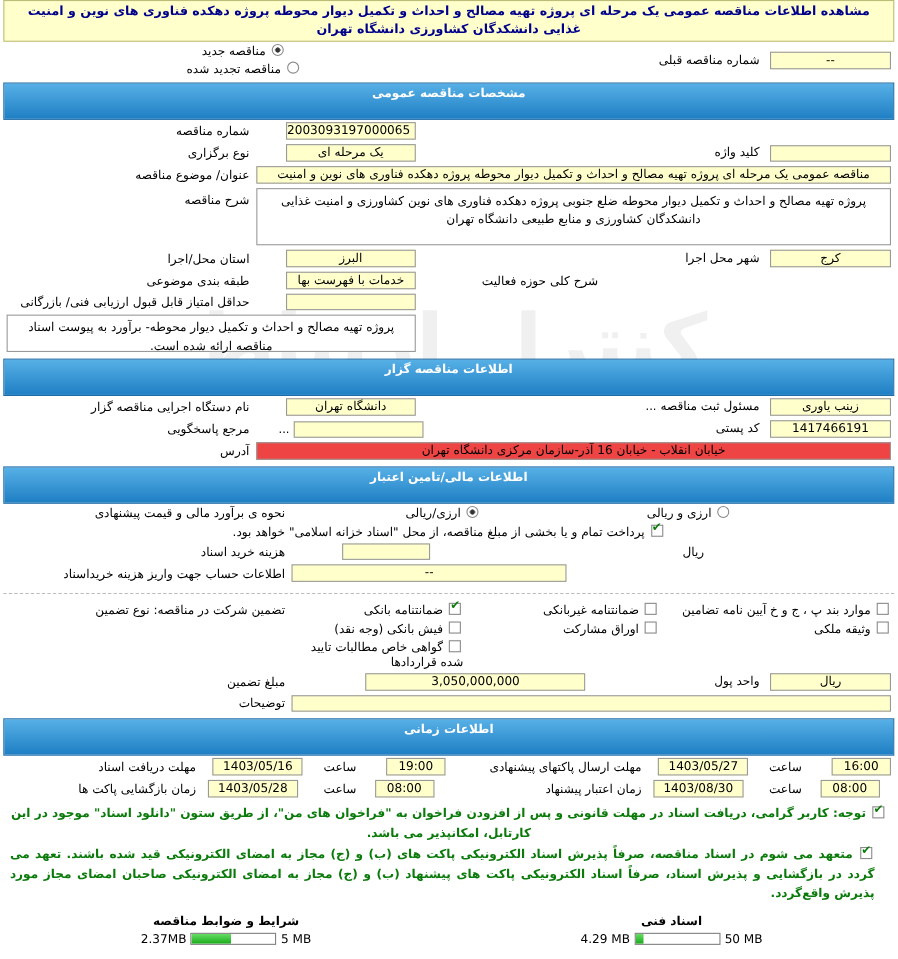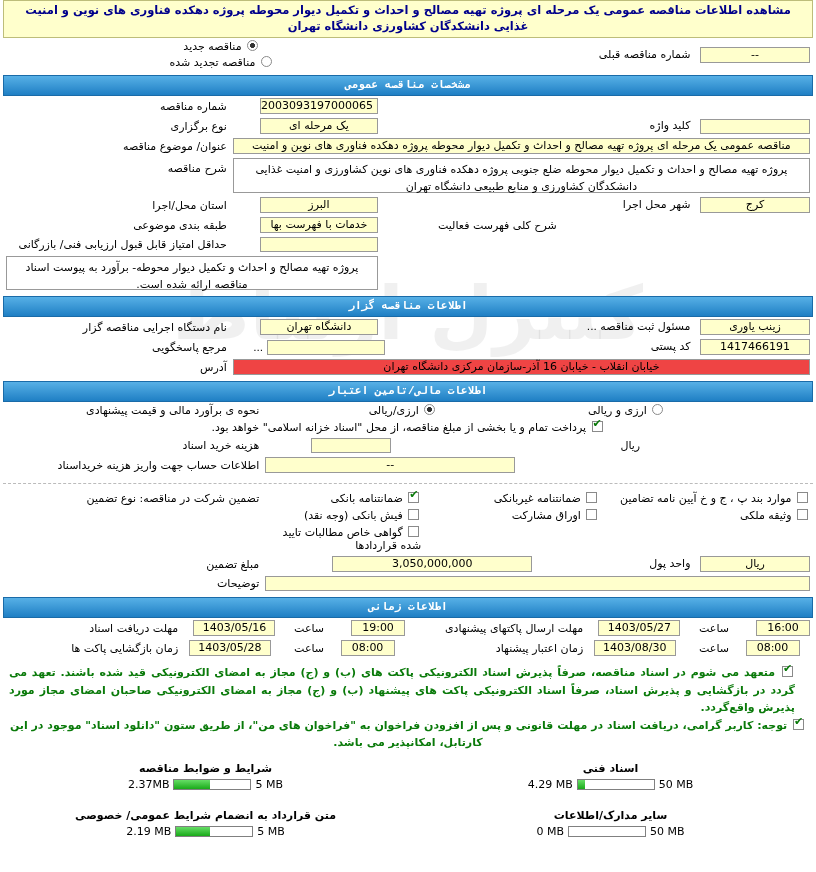--- a/index.html
+++ b/index.html
@@ -39,24 +39,23 @@
     line-height: 1.35;
   }
 
   .section-head {
     background: #3399dd;
     background: linear-gradient(#57b0e6, #1f7fc4);
     color: #ffffff;
     font-weight: bold;
     font-size: 11px;
     text-align: center;
-    padding: 2px 0 4px 0;
+    padding: 2px 0 17px 0;
     margin-top: 4px;
     border: 1px solid #1a6ba8;
-    font-family: Liberation Mono, monospace;
   }
 
   table.frm { width: 100%; border-collapse: collapse; }
   table.frm td { padding: 2px 3px; vertical-align: middle; font-size: 11px; }
   .lbl-r { text-align: right; white-space: nowrap; color: #000; }
 
   .fld {
     display: inline-block;
     background: #ffffcc;
     border: 1px solid #999;
@@ -180,37 +179,37 @@
         <td class="lbl-r pad0">نوع  برگزاری</td>
       </tr>
       <tr>
         <td colspan="2" class="pad0">
           <span class="fld w-full">مناقصه عمومی یک مرحله ای پروژه تهیه مصالح و احداث و تکمیل دیوار محوطه  پروژه دهکده فناوری های نوین و امنیت</span>
         </td>
         <td class="lbl-r pad0">عنوان/ موضوع  مناقصه</td>
       </tr>
       <tr>
         <td colspan="2" class="pad0">
-          <div class="textbox-multi" style="height:35px">پروژه تهیه  مصالح و احداث و تکمیل دیوار محوطه  ضلع جنوبی پروژه دهکده فناوری های نوین  کشاورزی و امنیت غذایی دانشکدگان کشاورزی و منابع طبیعی دانشگاه تهران</div>
+          <div class="textbox-multi" style="height:52px">پروژه تهیه  مصالح و احداث و تکمیل دیوار محوطه  ضلع جنوبی پروژه دهکده فناوری های نوین  کشاورزی و امنیت غذایی دانشکدگان کشاورزی و منابع طبیعی دانشگاه تهران</div>
         </td>
         <td class="lbl-r pad0" style="vertical-align:top;padding-top:6px">شرح  مناقصه</td>
       </tr>
       <tr>
         <td class="pad0">
           <span class="fld" style="width:110px">کرج</span>
           <span style="margin-right:6px">شهر محل اجرا</span>
         </td>
         <td class="pad0" style="text-align:center">
           <span class="fld" style="width:118px">البرز</span>
         </td>
         <td class="lbl-r pad0">استان محل/اجرا</td>
       </tr>
       <tr>
         <td class="pad0" style="text-align:left; padding-left:30px">
-          <span>شرح کلی فهرست فعالیت</span>
+          <span>شرح کلی حوزه فعالیت</span>
         </td>
         <td class="pad0" style="text-align:center">
           <span class="fld" style="width:118px">خدمات با فهرست بها</span>
         </td>
         <td class="lbl-r pad0">طبقه بندی  موضوعی</td>
       </tr>
       <tr>
         <td class="pad0"></td>
         <td class="pad0" style="text-align:center">
           <span class="fld" style="width:118px"></span>
@@ -405,27 +404,27 @@
         <td class="pad0" style="text-align:center">
           <span class="fld" style="width:82px">1403/05/28</span>
         </td>
         <td class="lbl-r pad0">زمان  بازگشایی پاکت ها</td>
       </tr>
     </tbody>
       </table>
 
 
     <div style="padding:4px 2px 0 2px">
+      <div class="note-green" style="text-align:center">
+        <span class="chk on"></span>
+        <span>توجه: کاربر گرامی، دریافت اسناد در مهلت قانونی و پس از افزودن فراخوان به "فراخوان های من"، از طریق  ستون "دانلود اسناد" موجود در این کارتابل، امکانپذیر می باشد.</span>
+      </div>
       <div class="note-green" style="text-align:justify; padding:2px 16px 0 4px">
         <span class="chk on"></span>
         <span>متعهد می شوم در اسناد مناقصه، صرفاً پذیرش اسناد الکترونیکی پاکت های (ب) و (ج) مجاز به امضای الکترونیکی قید شده باشند. تعهد می گردد در بازگشایی و پذیرش اسناد، صرفاً اسناد الکترونیکی پاکت های پیشنهاد (ب) و (ج) مجاز به امضای الکترونیکی صاحبان امضای مجاز مورد پذیرش واقع‌گردد.</span>
-      </div>
-      <div class="note-green" style="text-align:center">
-        <span class="chk on"></span>
-        <span>توجه: کاربر گرامی، دریافت اسناد در مهلت قانونی و پس از افزودن فراخوان به "فراخوان های من"، از طریق  ستون "دانلود اسناد" موجود در این کارتابل، امکانپذیر می باشد.</span>
       </div>
     </div>
 
     <table class="frm" style="margin-top:8px">
       <tbody>
           <tr>
         <td style="width:50%" class="pad0">
           <div class="file-head">اسناد فنی</div>
           <div style="text-align:center">
             <div class="progress-wrap">

